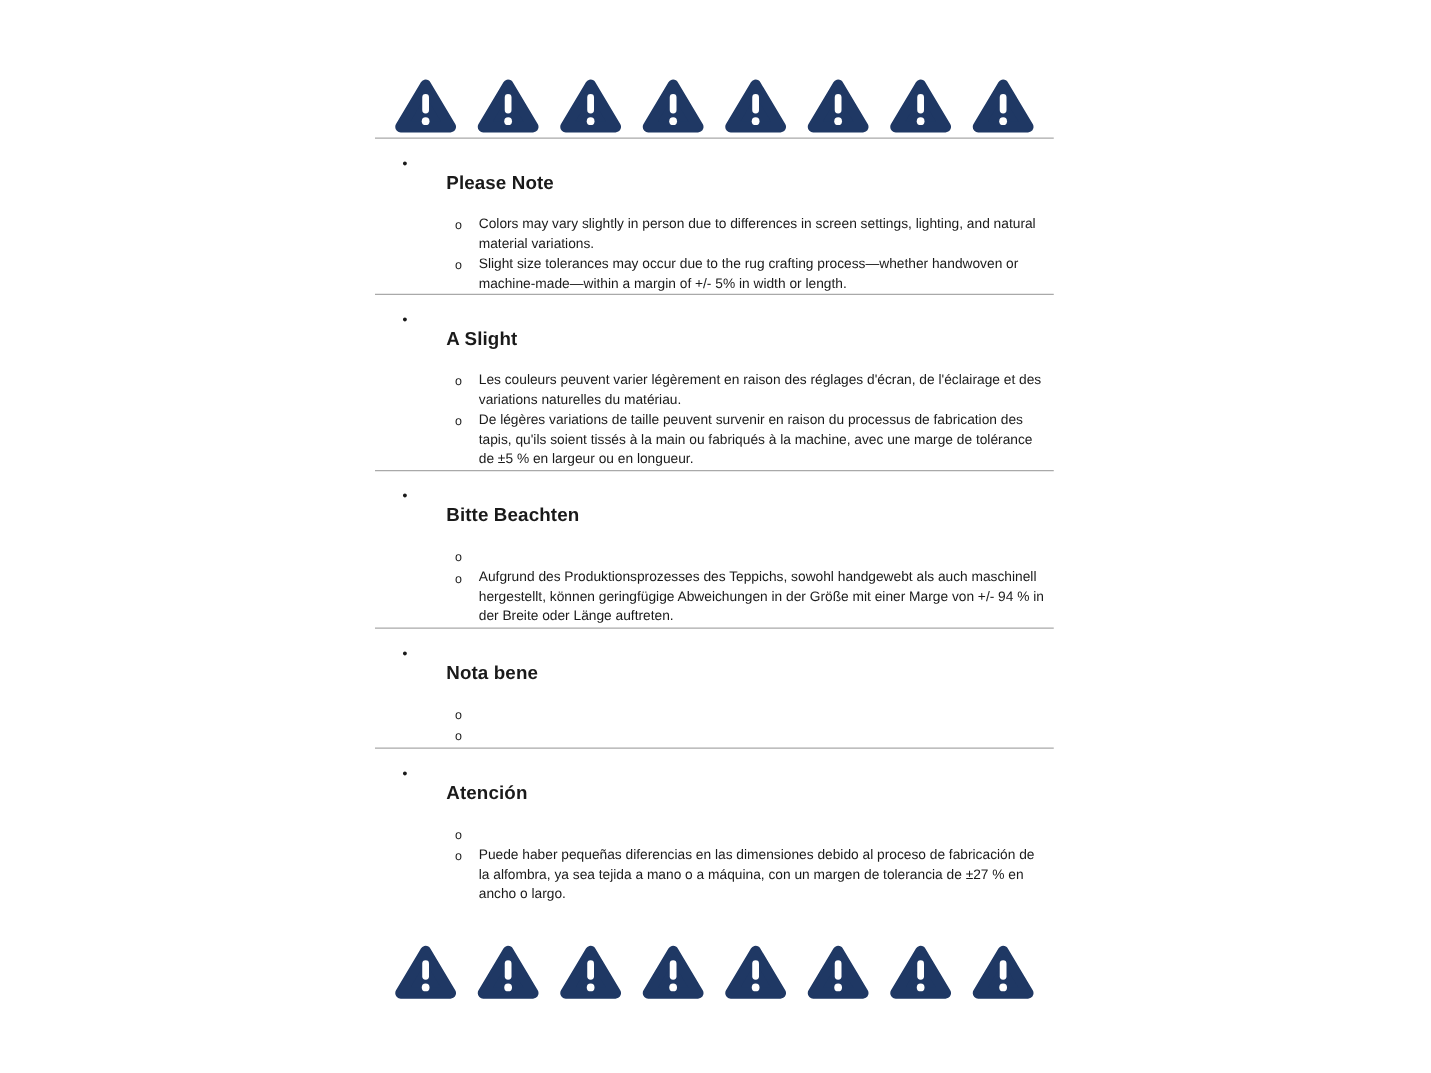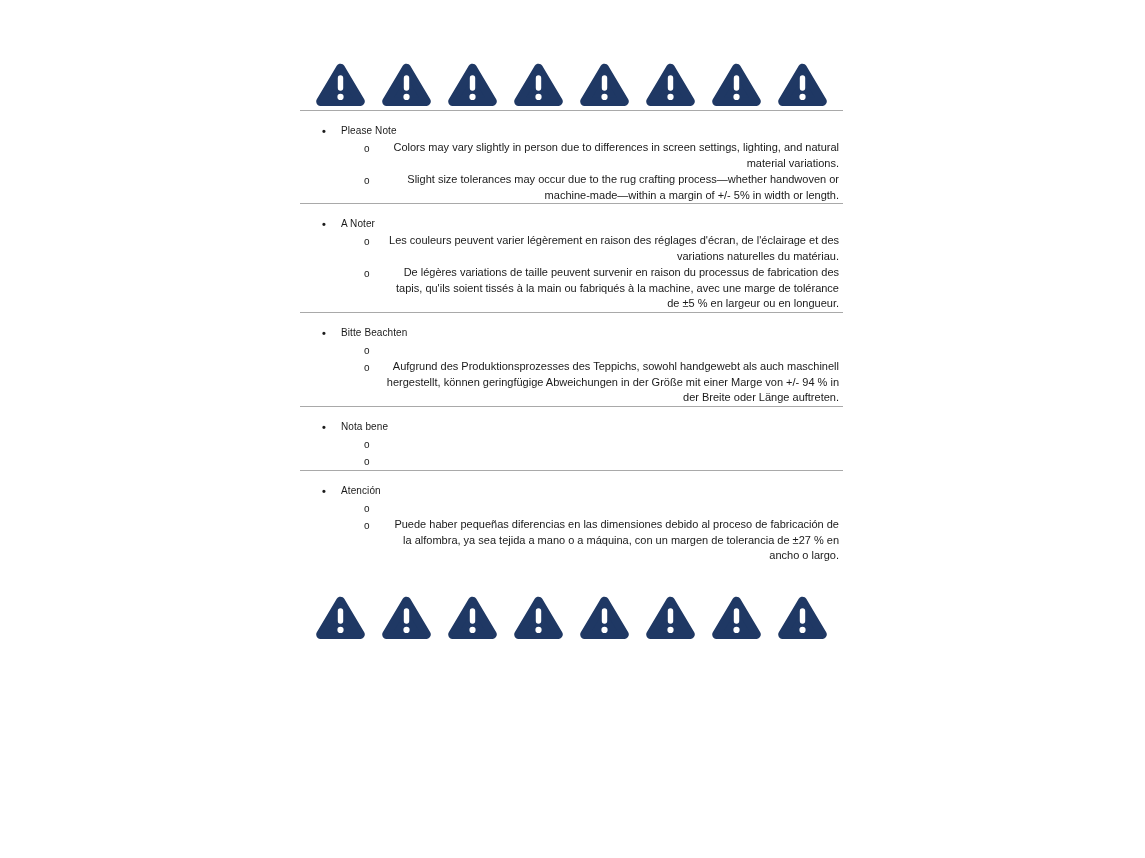--- a/index.html
+++ b/index.html
@@ -11,24 +11,24 @@
   }
   .doc{position:absolute;left:300px;top:58px;width:543px;}
   .tri-row{display:flex;justify-content:center;gap:15px;height:52px;}
   .tri{width:51px;height:52px;display:block;}
   hr.divider{border:0;border-top:1px solid var(--divider,#a9a9a9);margin:0;height:0;}
   .divider-top{margin-top:22px;}
   .divider-sec{margin:10px 0 0 43px;}
   .sec{padding-top:12px;}
   .row{display:flex;align-items:flex-start;}
   .m1{width:19px;margin-left:22px;font-size:11px;font-weight:700;line-height:16px;flex:none;}
-  .heading{font-size:10px;font-weight:400;margin:0;line-height:16px;letter-spacing:.1px;}
+  .heading{font-size:15px;font-weight:700;margin:16px;line-height:16px;letter-spacing:.1px;}
   .bullet-row{margin-top:1px;}
   .m2{width:19px;margin-left:64px;font-size:10px;line-height:15.5px;flex:none;padding-top:1px;}
-  .para{width:456px;margin:0;font-size:11px;line-height:15.5px;text-align:right;}
+  .para{width:456px;margin:0;font-size:11px;line-height:15.5px;}
   .tri-row-bottom{margin-top:27px;}
   svg.defs{position:absolute;width:0;height:0;}
 </style>
 </head>
 <body>
 
 <svg class="defs" aria-hidden="true">
   <defs>
     <g id="warn-tri">
       <polygon points="32,9 57,51 7,51" fill="var(--warning-triangle,#1f3864)" stroke="var(--warning-triangle,#1f3864)" stroke-width="11" stroke-linejoin="round"></polygon>
@@ -81,21 +81,21 @@
     <div class="row bullet-row">
       <span class="m2">o</span>
       <p class="para">Slight size tolerances may occur due to the rug crafting process—whether handwoven or machine-made—within a margin of +/- 5% in width or length.</p>
     </div>
     <hr class="divider divider-sec">
   </div>
 
   <div class="sec">
     <div class="row">
       <span class="m1">•</span>
-      <h3 class="heading">A Noter</h3>
+      <h3 class="heading">A Slight</h3>
     </div>
     <div class="row bullet-row">
       <span class="m2">o</span>
       <p class="para">Les couleurs peuvent varier légèrement en raison des réglages d'écran, de l'éclairage et des variations naturelles du matériau.</p>
     </div>
     <div class="row bullet-row">
       <span class="m2">o</span>
       <p class="para">De légères variations de taille peuvent survenir en raison du processus de fabrication des tapis, qu'ils soient tissés à la main ou fabriqués à la machine, avec une marge de tolérance de ±5 % en largeur ou en longueur.</p>
     </div>
     <hr class="divider divider-sec">

